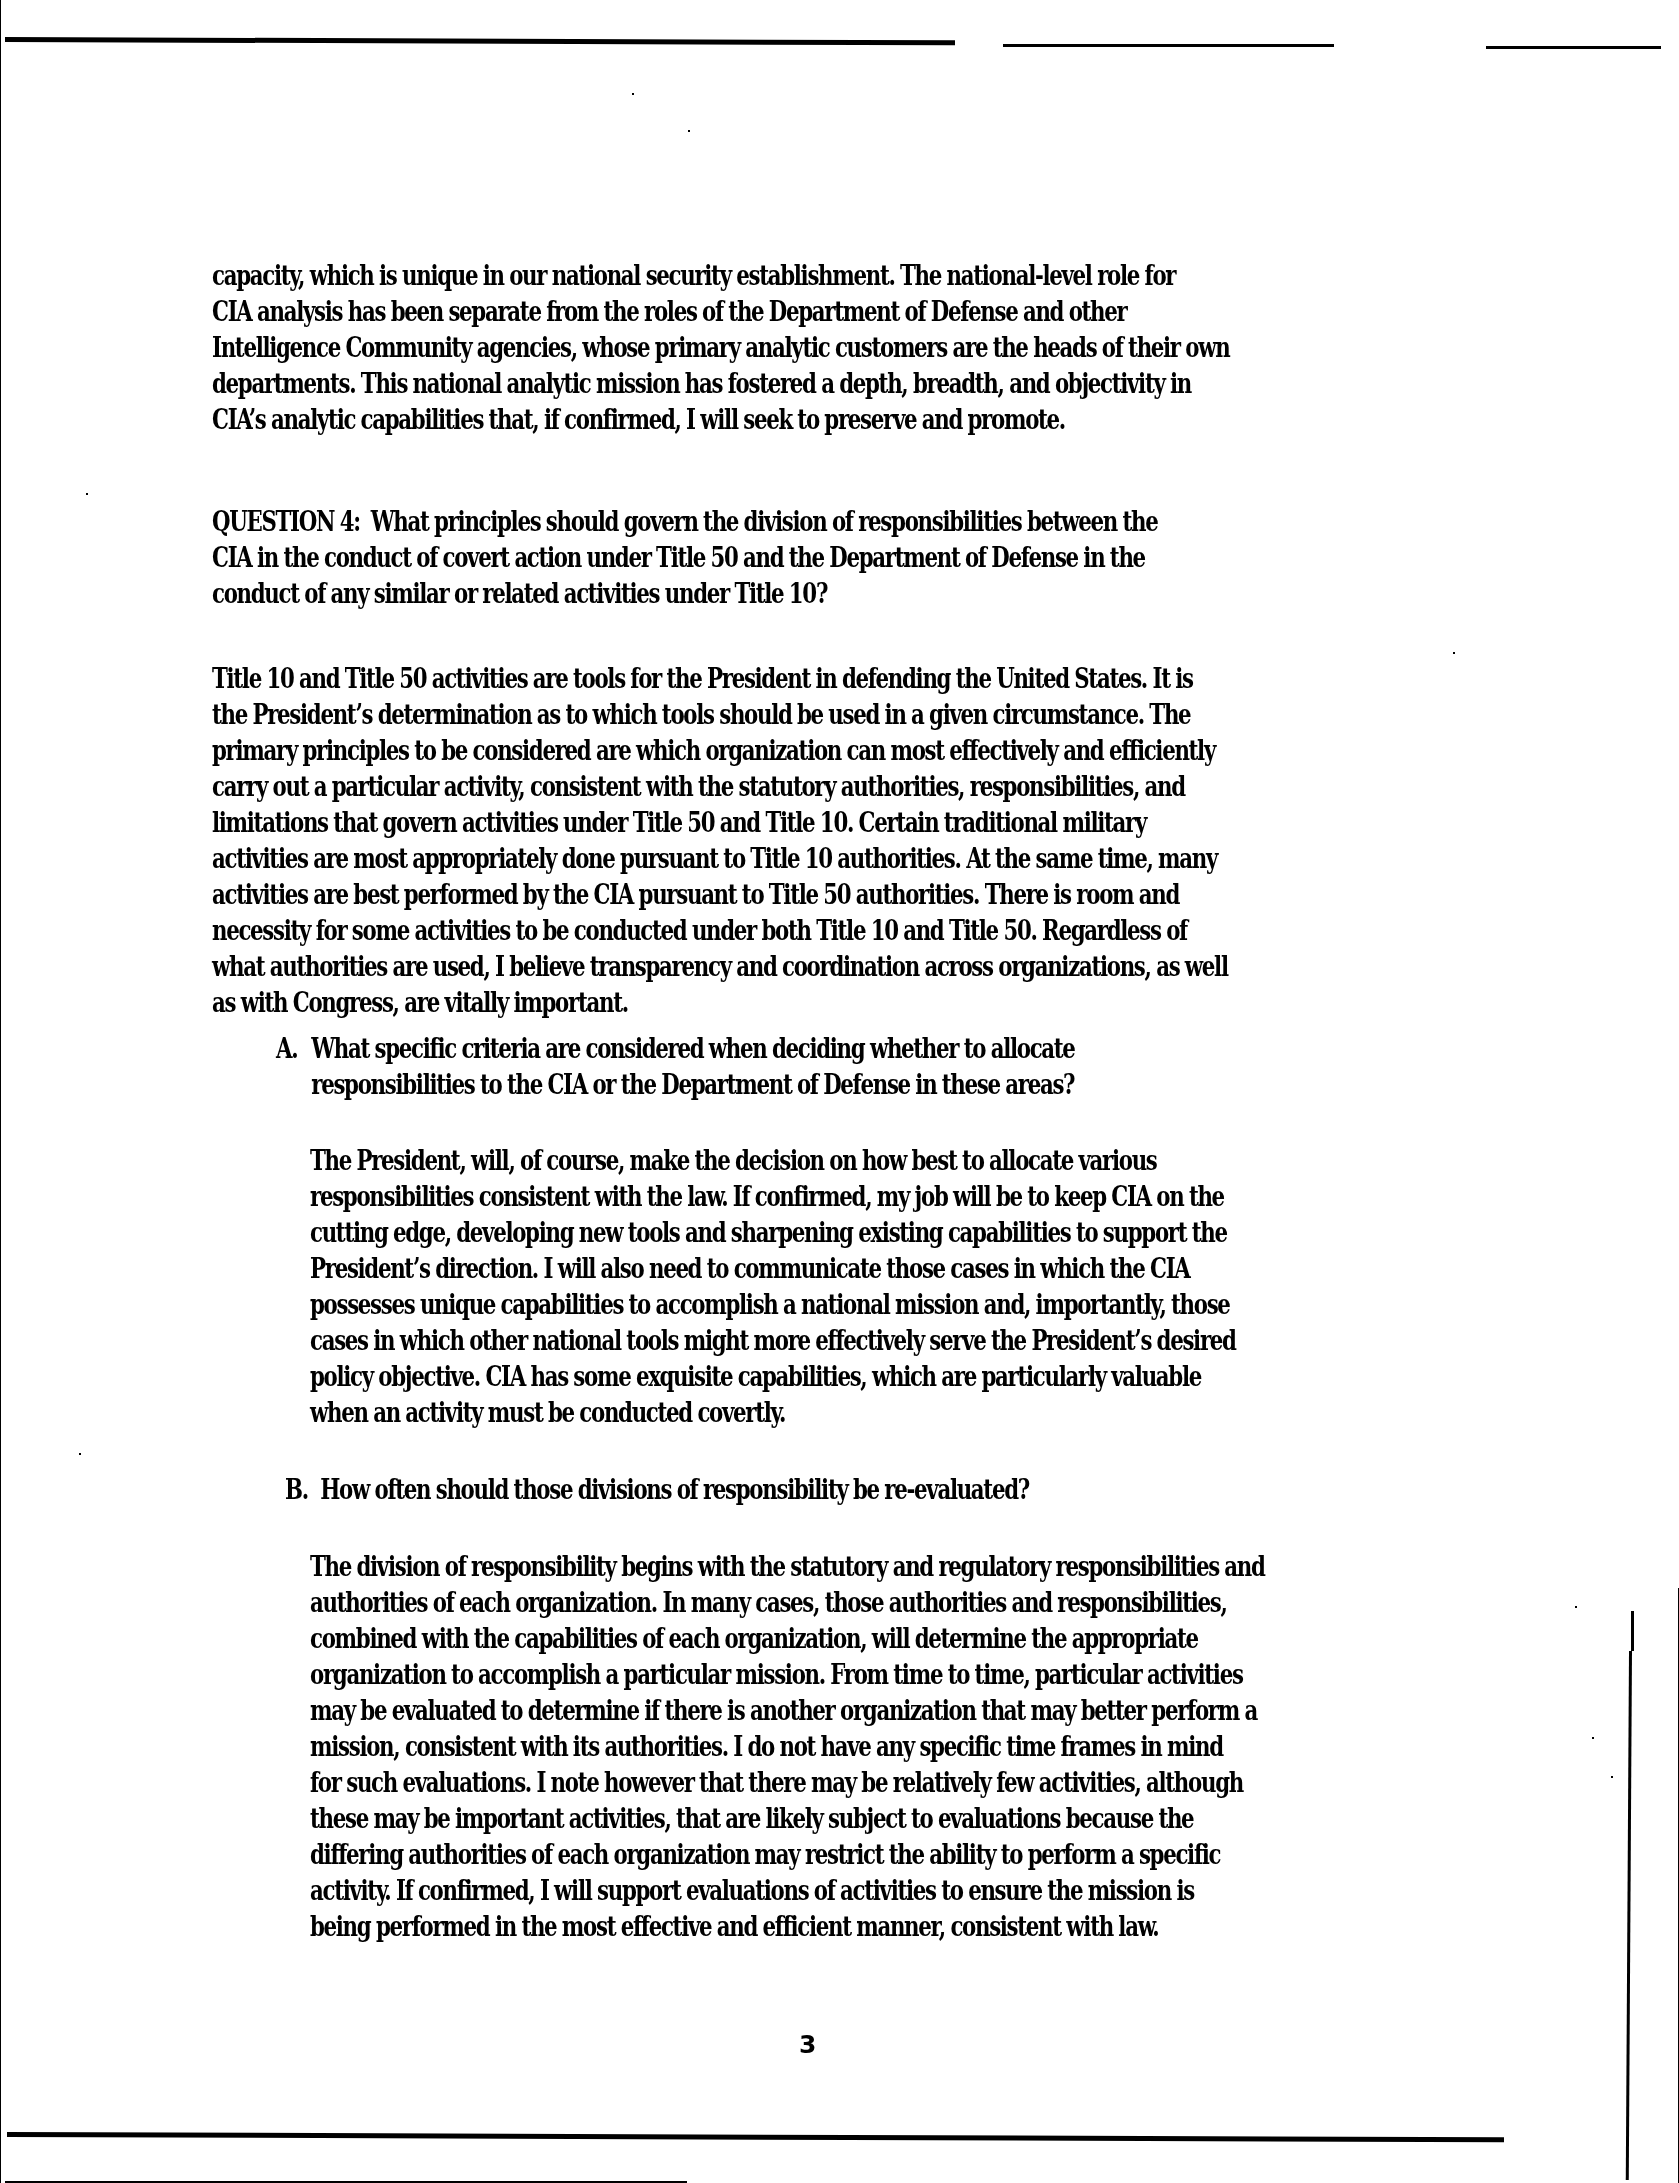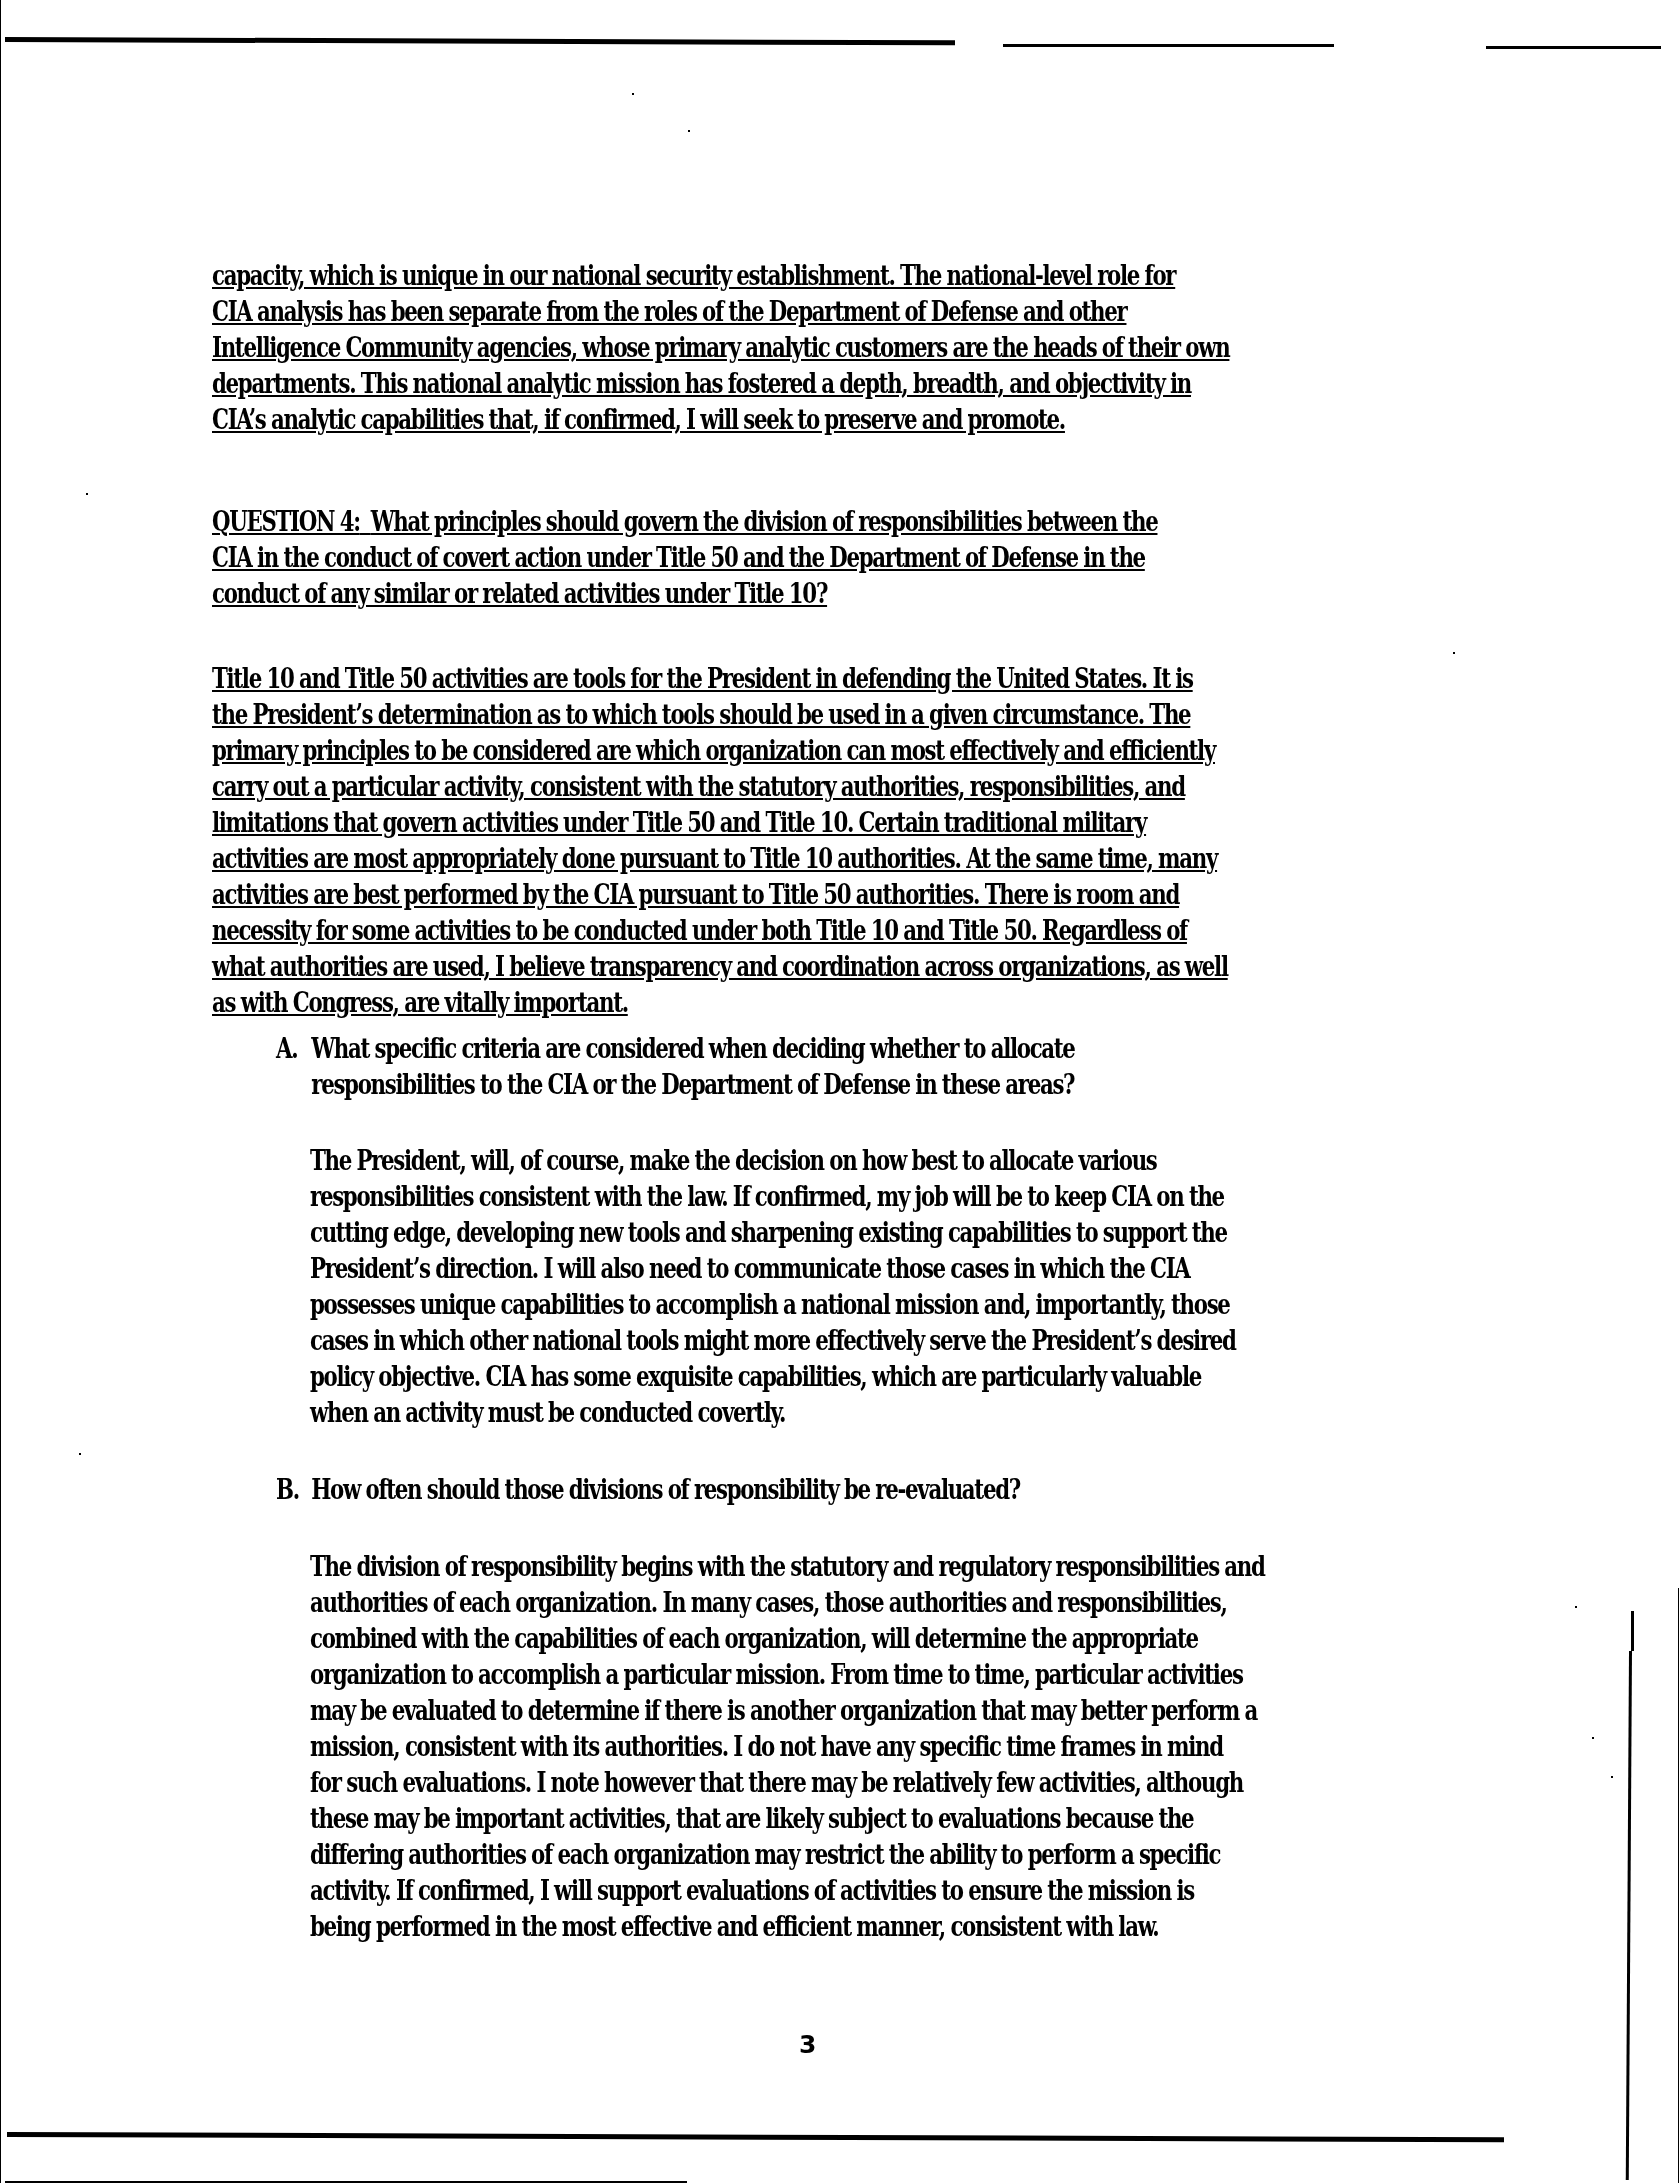--- a/index.html
+++ b/index.html
@@ -31,21 +31,21 @@
       letter-spacing: -1.5px;
       word-spacing: -0.7px;
       font-weight: bold;
       margin: 0;
       font-stretch: condensed;
       transform: scaleX(0.86);
       transform-origin: left top;
       width: 1443px;
     }
     .q-label { font-weight: bold; }
-    .block { position: absolute; left: 0; text-decoration: underline; }
+    .block { position: absolute; left: 0; }
     .subq {
       position: absolute;
       left: 64px;
       width: 1191px;
     }
     .subq .letter {
       display: inline-block;
       width: 41px;
     }
     .subq .para { width: 1390px; }
@@ -133,21 +133,21 @@
     <p class="para">The President, will, of course, make the decision on how best to allocate various</p>
     <p class="para">responsibilities consistent with the law.  If confirmed, my job will be to keep CIA on the</p>
     <p class="para">cutting edge, developing new tools and sharpening existing capabilities to support the</p>
     <p class="para">President’s direction.  I will also need to communicate those cases in which the CIA</p>
     <p class="para">possesses unique capabilities to accomplish a national mission and, importantly, those</p>
     <p class="para">cases in which other national tools might more effectively serve the President’s desired</p>
     <p class="para">policy objective.  CIA has some exquisite capabilities, which are particularly valuable</p>
     <p class="para">when an activity must be conducted covertly.</p>
   </section>
 
-  <section class="subq" style="top:1214px;">
+  <section class="subq" style="top:1214px;margin-left:9px;">
     <p class="para"><span class="letter">B.</span><span>How often should those divisions of responsibility be re-evaluated?</span></p>
   </section>
 
   <section class="answer" style="top:1291px;">
     <p class="para">The division of responsibility begins with the statutory and regulatory responsibilities and</p>
     <p class="para">authorities of each organization.  In many cases, those authorities and responsibilities,</p>
     <p class="para">combined with the capabilities of each organization, will determine the appropriate</p>
     <p class="para">organization to accomplish a particular mission.  From time to time, particular activities</p>
     <p class="para">may be evaluated to determine if there is another organization that may better perform a</p>
     <p class="para">mission, consistent with its authorities.  I do not have any specific time frames in mind</p>

